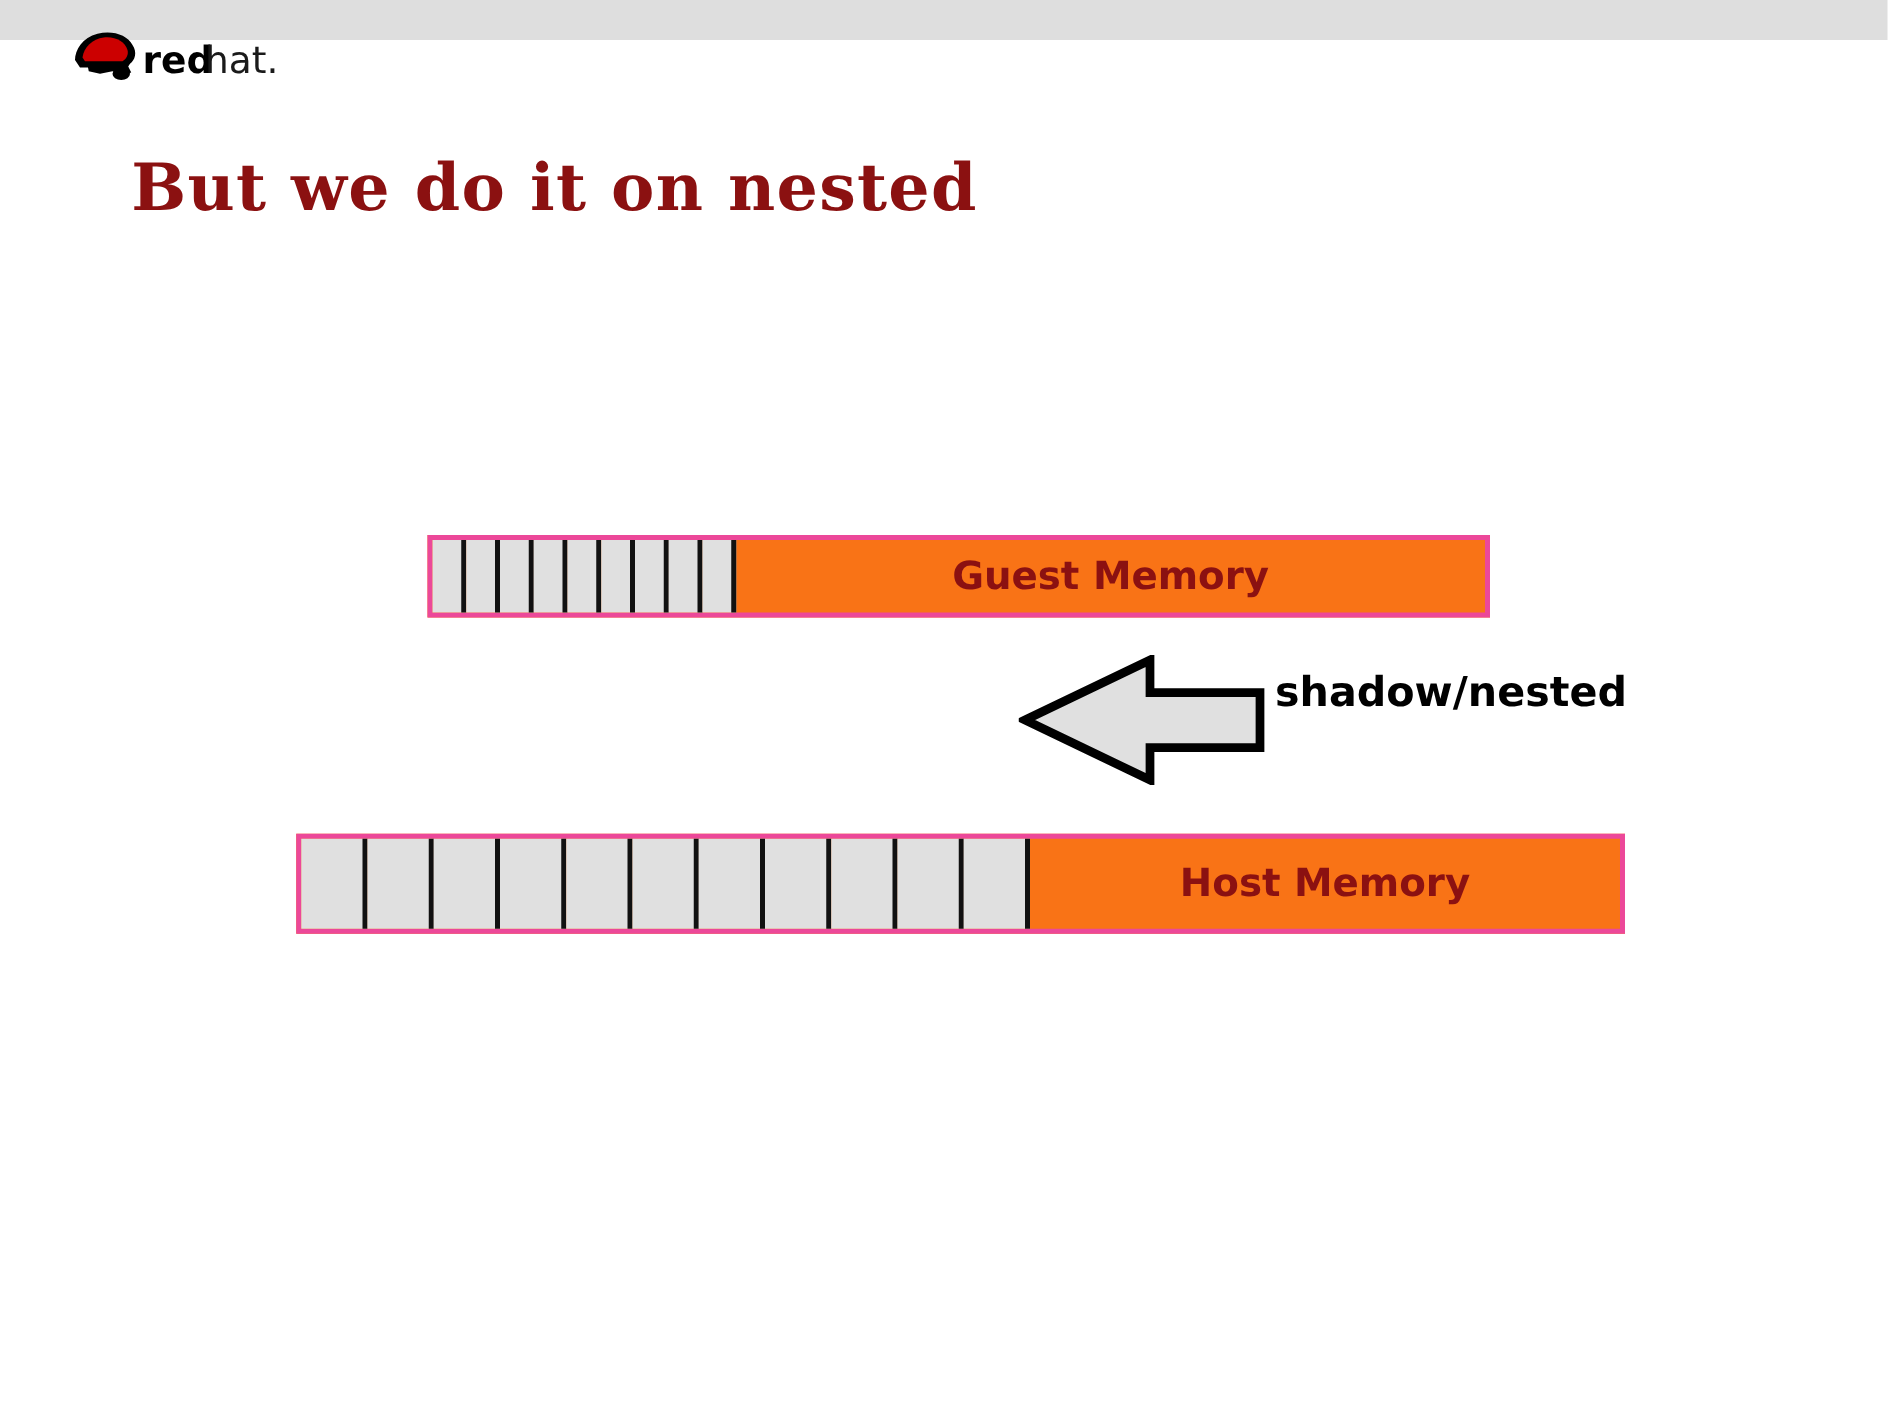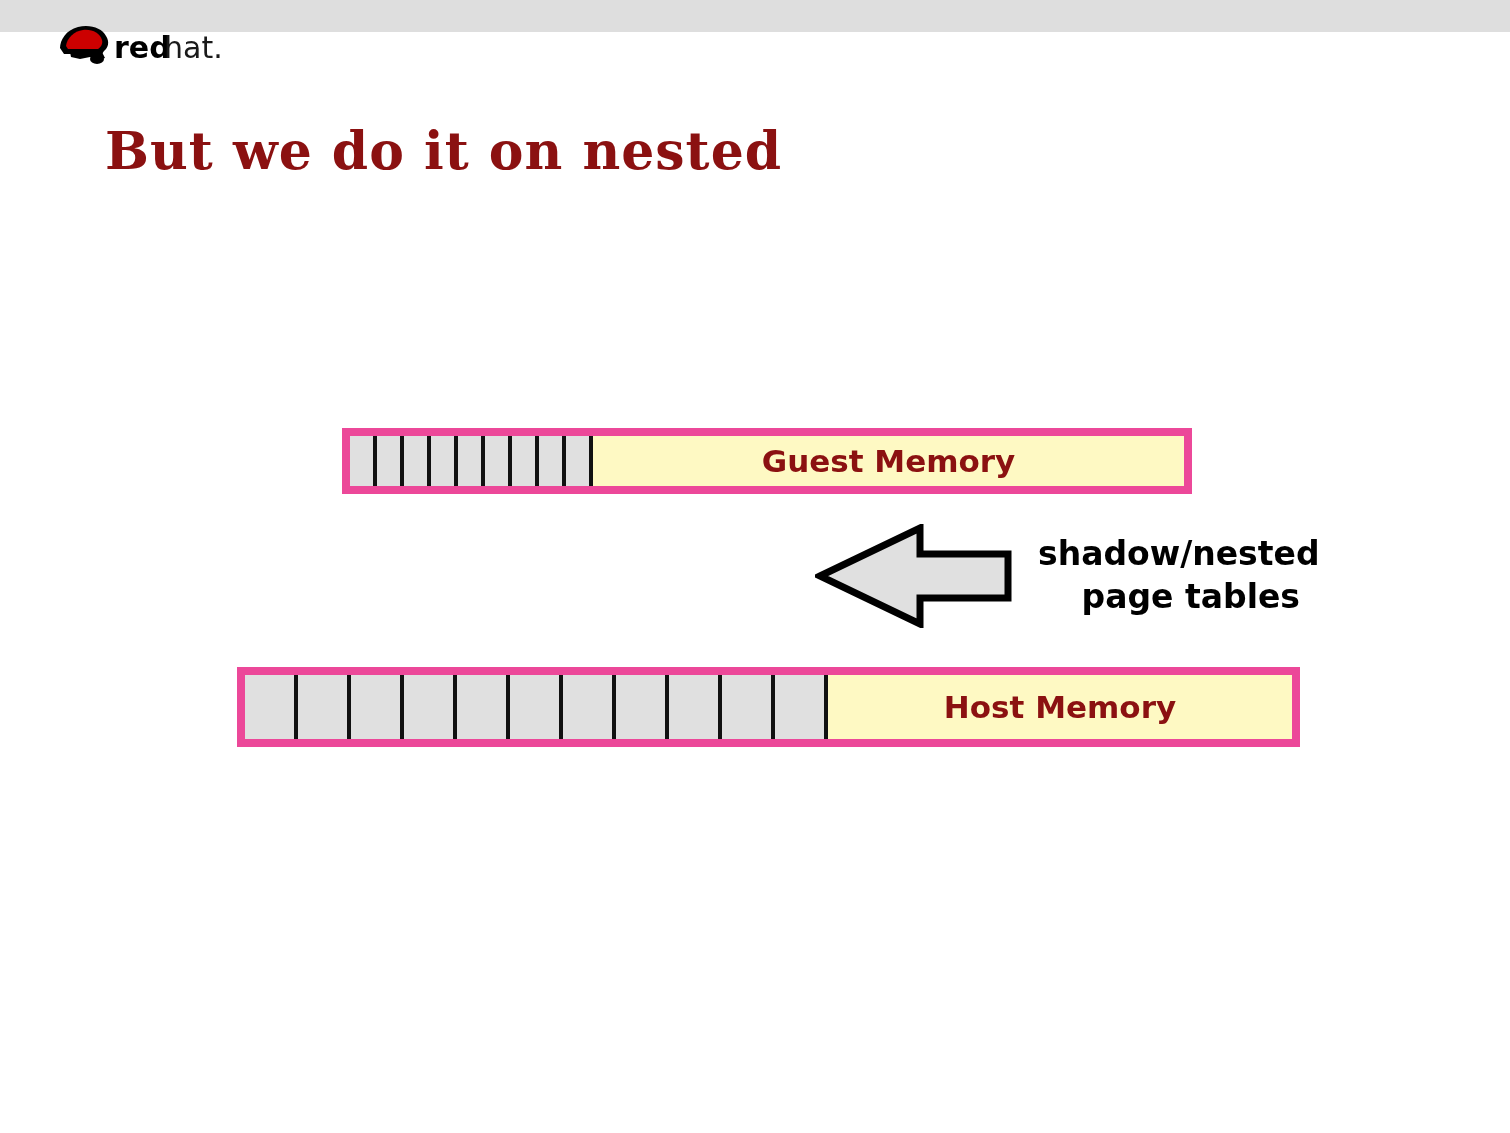--- a/index.html
+++ b/index.html
@@ -47,22 +47,22 @@
     line-height: 60px;
     letter-spacing: 1px;
     color: #8b1111;
     white-space: nowrap;
   }
 
   
   .membar {
     position: absolute;
     box-sizing: border-box;
-    border: 8px solid #ec4899;
-    background: #fef9c3;
+    border: 4px solid #ec4899;
+    background: #f97316;
     display: flex;
     align-items: center;
   }
   .cells {
     display: flex;
     flex: 0 0 auto;
     height: 100%;
   }
   .cell {
     box-sizing: border-box;
@@ -120,21 +120,21 @@
     left: 1020px;
     top: 532px;
     width: 280px;
     text-align: right;
     font-family: "DejaVu Sans", sans-serif;
     font-weight: bold;
     font-size: 33px;
     line-height: 43px;
     color: #000000;
   }
-  .arrow-caption div { white-space: nowrap; margin-left: 18px; }
+  .arrow-caption div { white-space: nowrap; }
 </style>
 </head>
 <body>
 
 <div class="top-band"></div>
 
 <div class="logo">
   <svg width="200" height="48" viewBox="0 0 200 48" xmlns="http://www.w3.org/2000/svg">
 
     <g>
@@ -169,21 +169,20 @@
 </div>
 
 <div class="arrow-wrap">
   <svg width="200" height="104" viewBox="0 0 200 104" xmlns="http://www.w3.org/2000/svg">
     <polygon points="5,52 105,4 105,30 193,30 193,74 105,74 105,100" fill="#e0e0e0" stroke="#000000" stroke-width="7" stroke-linejoin="miter"></polygon>
   </svg>
 </div>
 
 <div class="arrow-caption">
   <div>shadow/nested</div>
-  <div>page tables</div>
 </div>
 
 <div class="membar" id="host-bar">
   <div class="cells">
       <div class="cell"></div>
       <div class="cell"></div>
       <div class="cell"></div>
       <div class="cell"></div>
       <div class="cell"></div>
       <div class="cell"></div>

